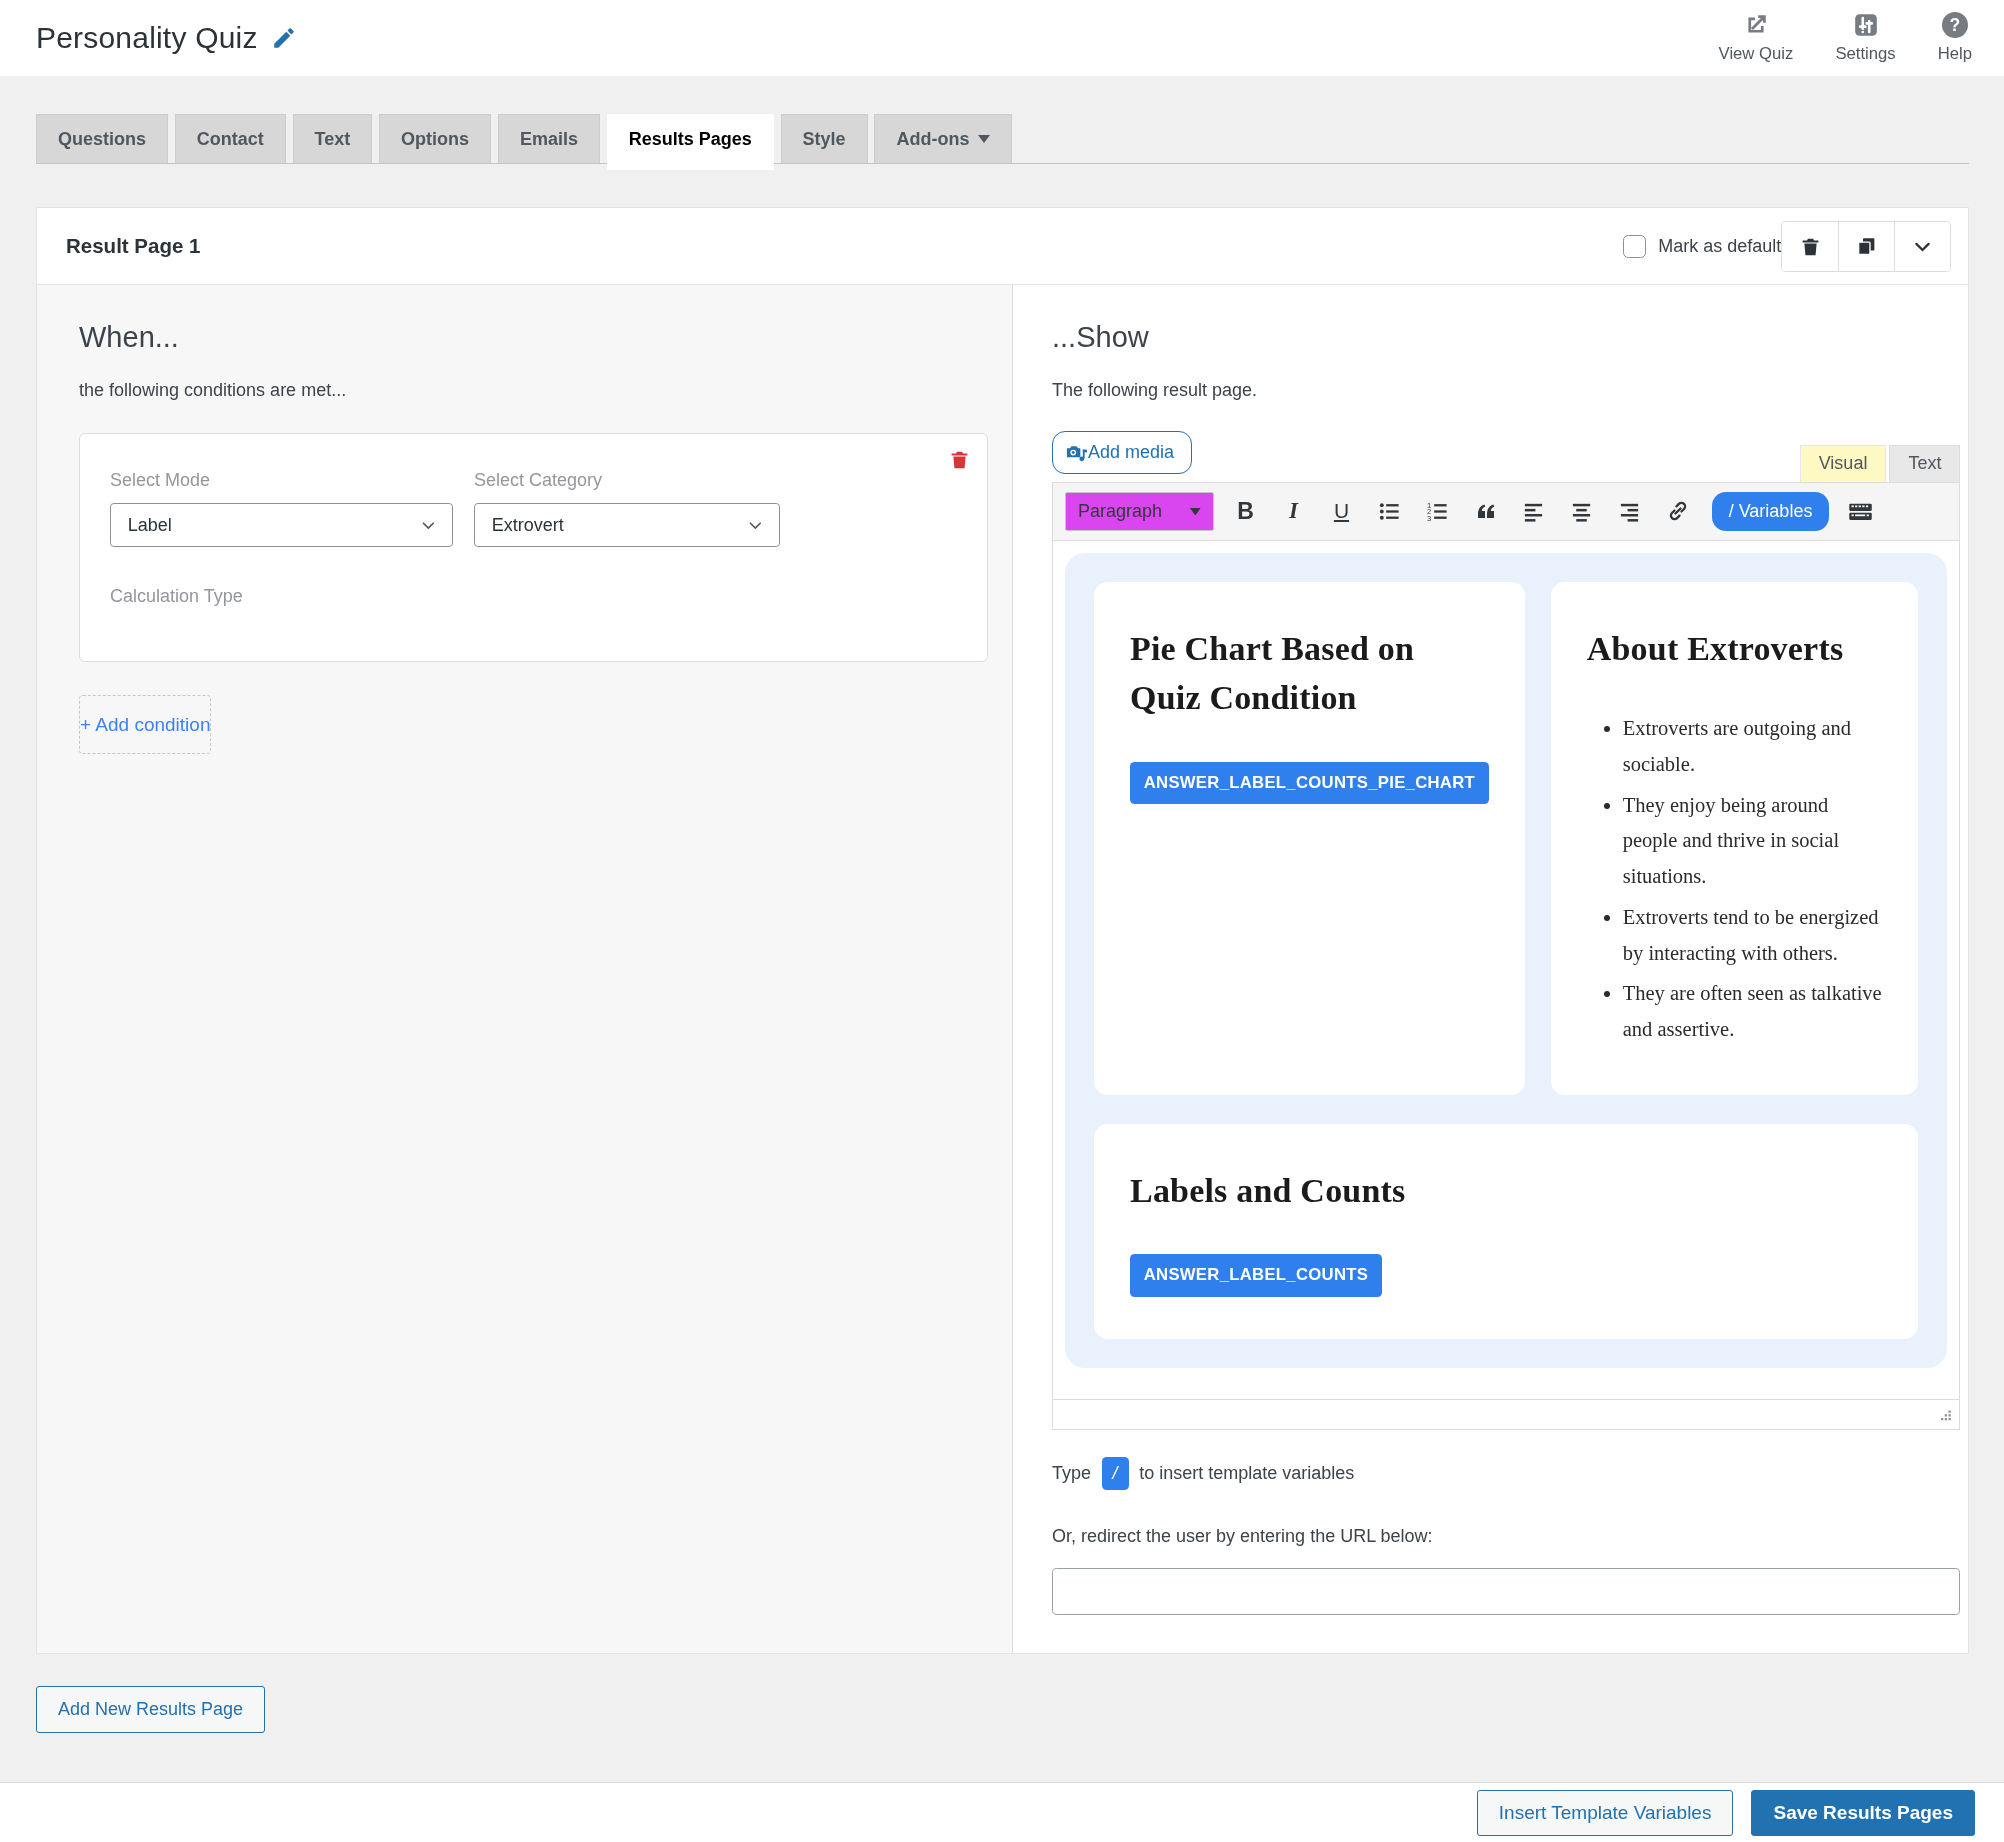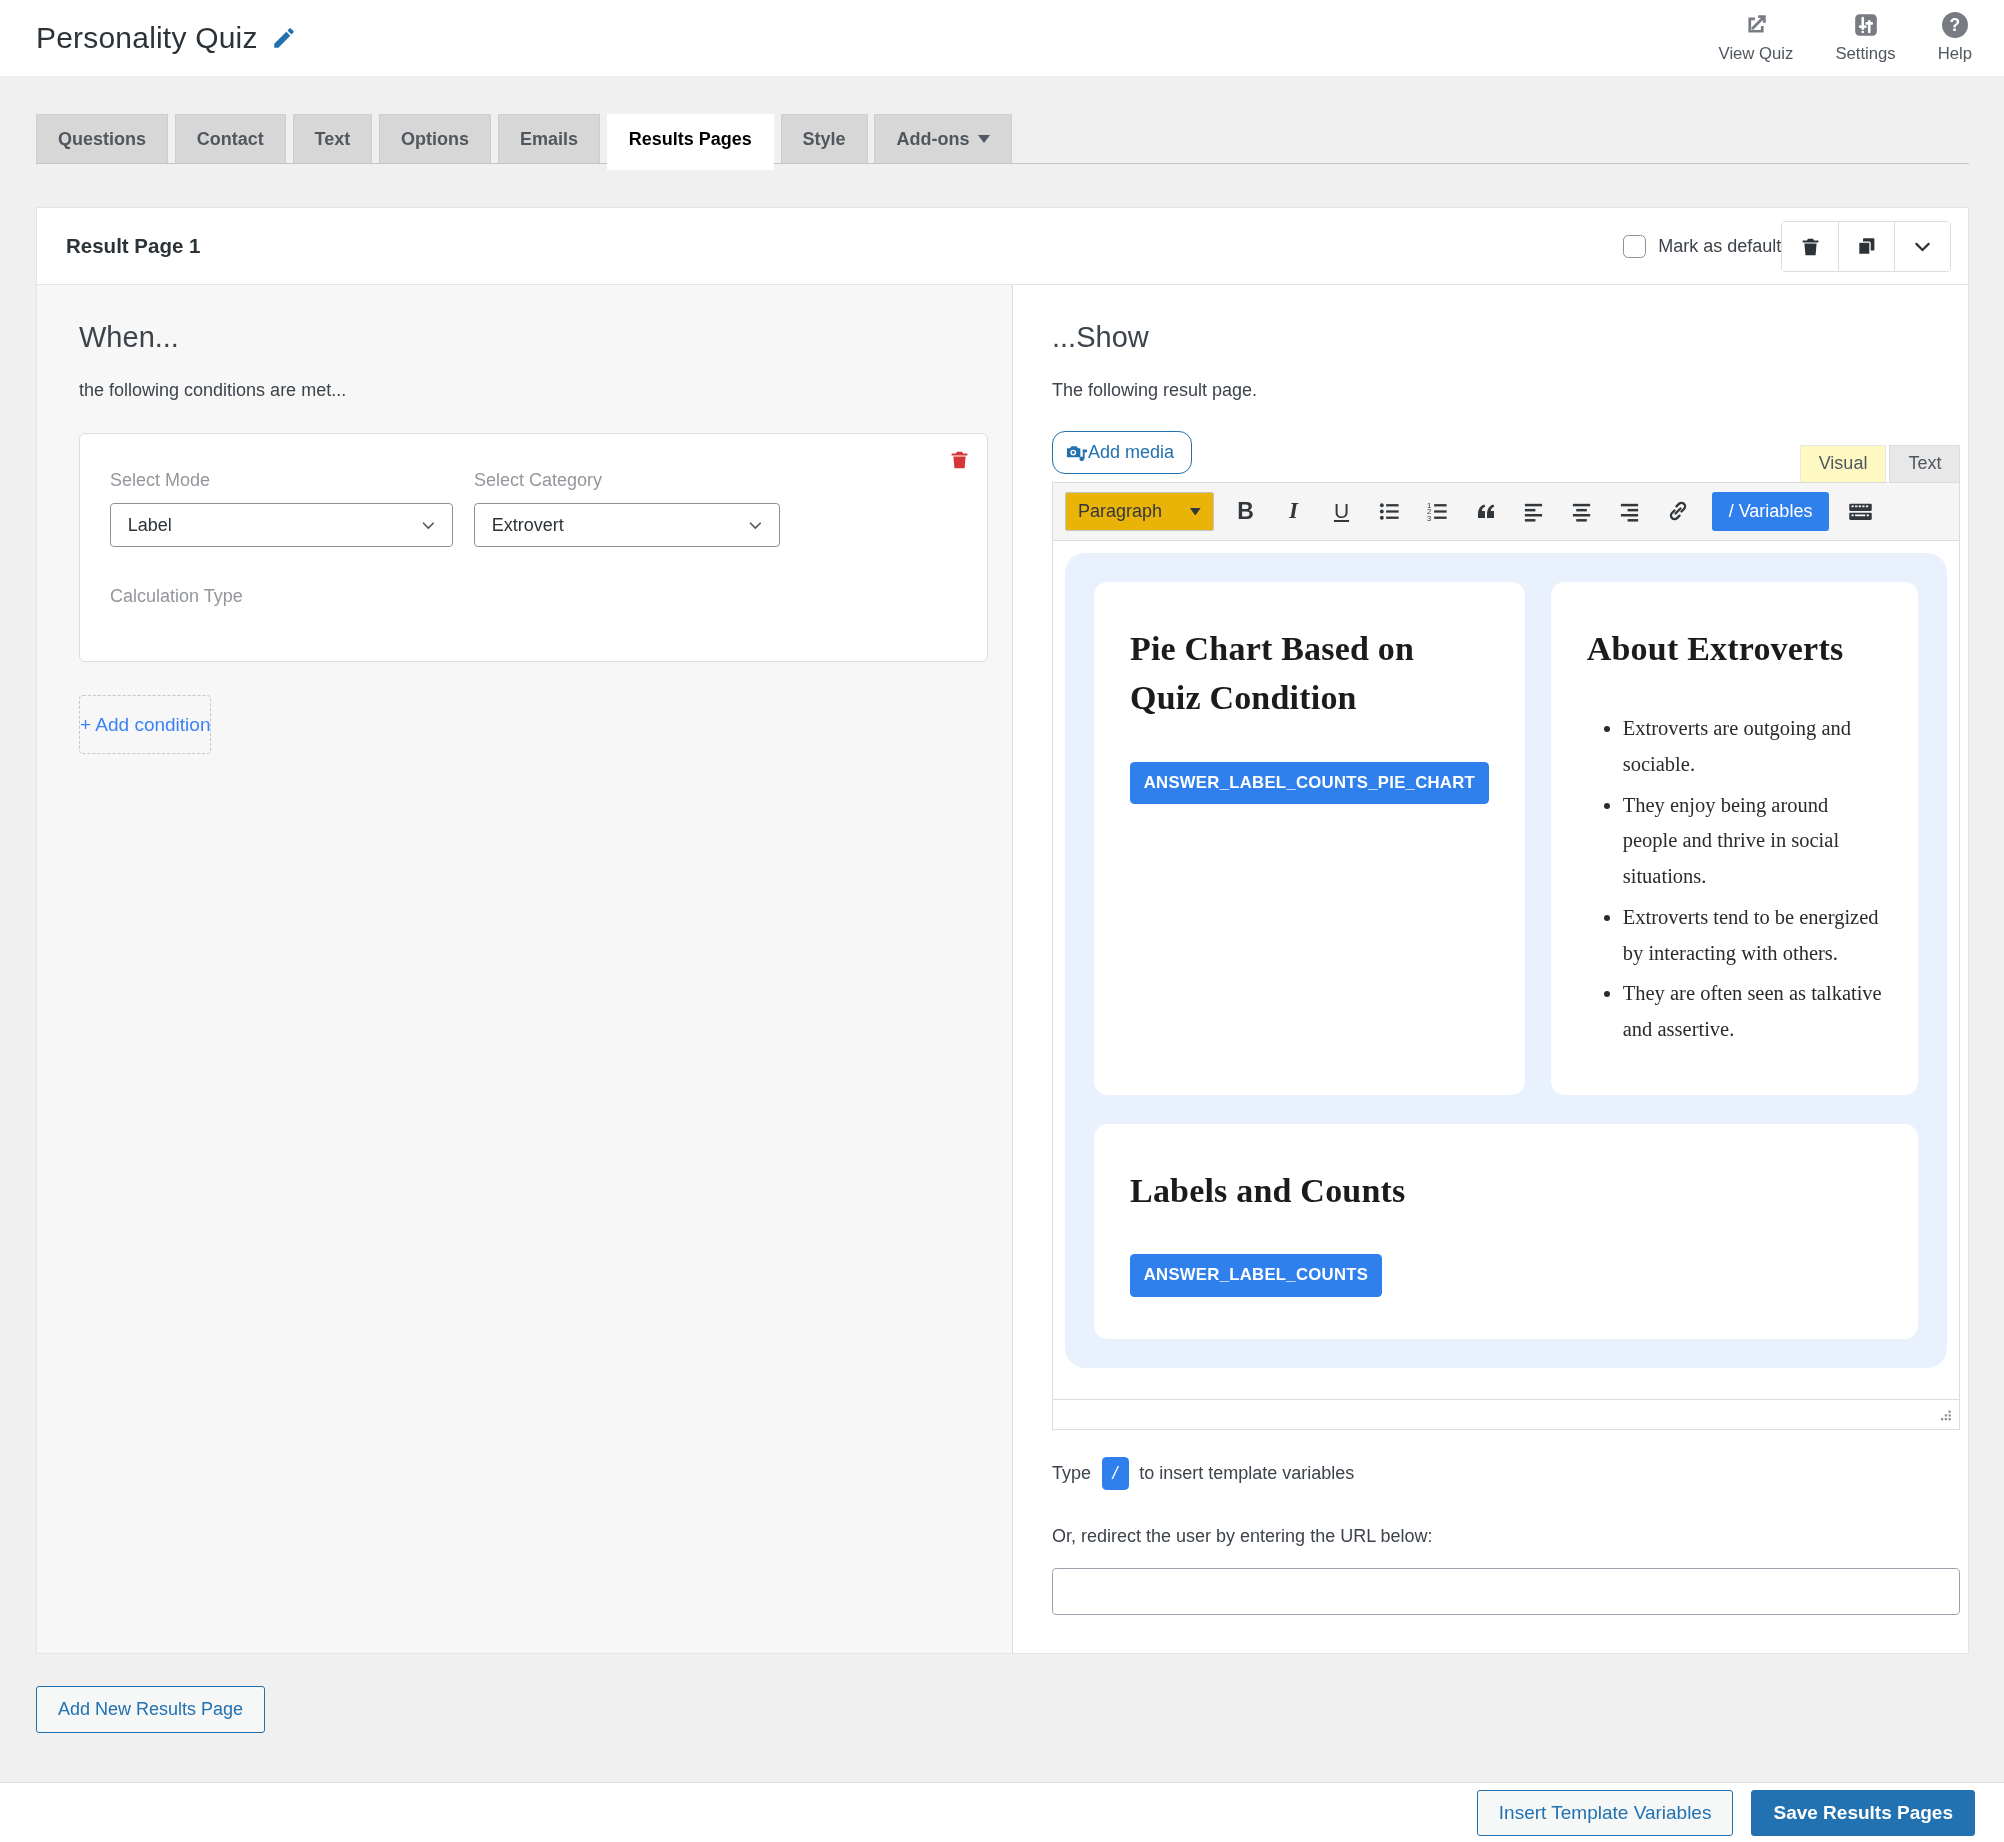--- a/index.html
+++ b/index.html
@@ -91,30 +91,30 @@
   .etab { font-size: 18px; color: #50575e; padding: 7.6px 18px; cursor: pointer; border: 0.8px solid #dcdcde; border-bottom: none; }
   .etab.visual { background: #fef9c3; border-color: #e8e8e8; }
   .etab.text { background: #e8e8e8; border-color: #dcdcde; margin-left: 3px; }
 
   .editor { border: 0.8px solid #dcdcde; }
   .editor-toolbar {
     background: #f5f5f5; border-bottom: 0.8px solid #dcdcde;
     display: flex; align-items: center; gap: 15px; padding: 9px 12px; height: 58px;
   }
   .format-select {
-    width: 149px; height: 39px; background: #eab308; border: 0.8px solid #c3c4c7; border-radius: 2.3px;
+    width: 149px; height: 39px; background: #d946ef; border: 0.8px solid #c3c4c7; border-radius: 2.3px;
     display: flex; align-items: center; justify-content: space-between; padding: 0 12px;
     font-size: 18px; color: #32373c; cursor: pointer;
   }
   .tbtn { background: transparent; border: none; cursor: pointer; display: flex; align-items: center; justify-content: center; width: 33px; height: 36px; }
   .tbtn.bold { font-size: 23px; font-weight: 800; color: #32373c; font-family: "Liberation Sans", sans-serif; }
   .tbtn.italic { font-size: 23px; font-style: italic; font-weight: 600; font-family: "Liberation Serif", serif; color: #32373c; }
   .tbtn.underline { font-size: 21px; text-decoration: underline; color: #32373c; }
   .variables-btn {
-    background: #2f80ed; color: #fff; font-size: 18px; border: none; border-radius: 3px;
+    background: #2f80ed; color: #fff; font-size: 18px; border: none; border-radius: 14px;
     padding: 9px 16.7px; cursor: pointer; margin-left: 3px;
   }
   .editor-content { background: #fff; height: 858px; overflow: hidden; }
   .blue-wrap { margin: 12px; background: #e9f2fc; border-radius: 20px; padding: 29px; }
   .cards-row { display: flex; gap: 26px; }
   .card { background: #fff; border-radius: 13.7px; padding: 42px 36px; flex: 1; }
   .cards-row .card { min-height: 493px; }
   .card.full { margin-top: 29px; min-height: 99px; }
   .card h2 {
     font-family: "Liberation Serif", serif; font-size: 34px; font-weight: 700;

